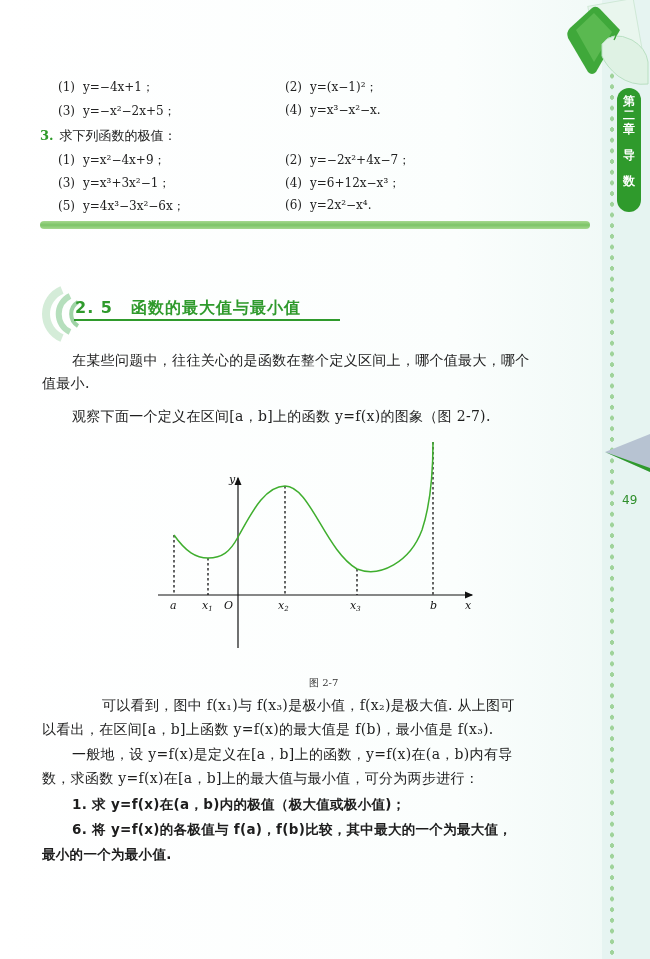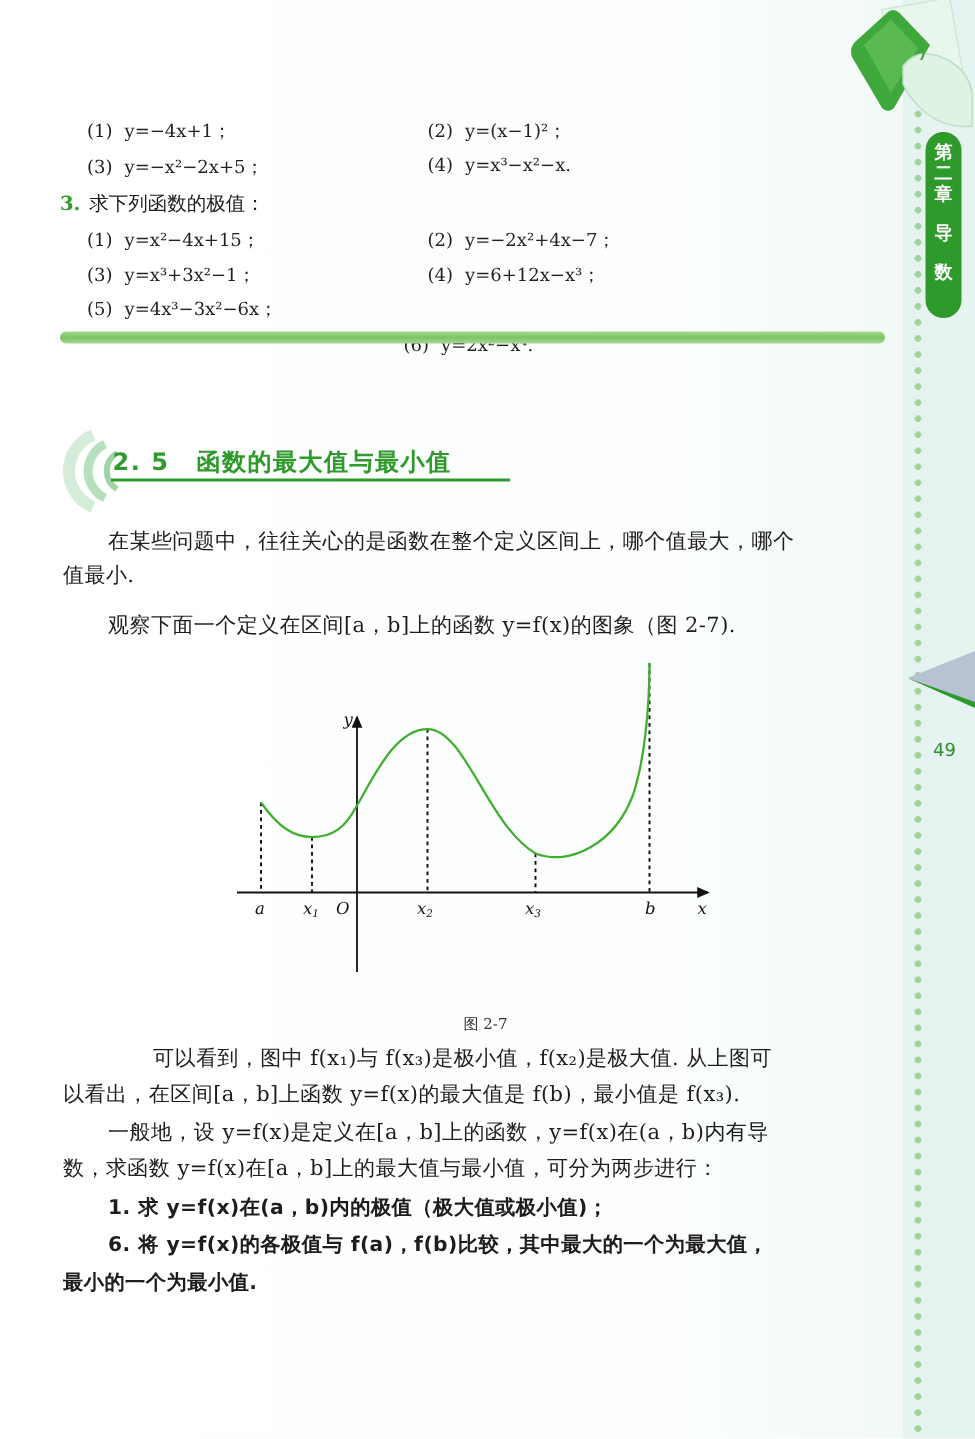--- a/index.html
+++ b/index.html
@@ -105,35 +105,35 @@
 </div>
 <div class="ex" style="left:285px; top:103px;">
   <span class="num">(4)</span><span>y=x³−x²−x.</span>
 </div>
 
 <div class="q3">
   <span class="qn">3.</span><span>求下列函数的极值：</span>
 </div>
 
 <div class="ex" style="left:58px; top:152px;">
-  <span class="num">(1)</span><span>y=x²−4x+15；</span>
+  <span class="num">(1)</span><span>y=x²−4x+9；</span>
 </div>
 <div class="ex" style="left:285px; top:152px;">
   <span class="num">(2)</span><span>y=−2x²+4x−7；</span>
 </div>
 <div class="ex" style="left:58px; top:175px;">
   <span class="num">(3)</span><span>y=x³+3x²−1；</span>
 </div>
 <div class="ex" style="left:285px; top:175px;">
   <span class="num">(4)</span><span>y=6+12x−x³；</span>
 </div>
 <div class="ex" style="left:58px; top:198px;">
   <span class="num">(5)</span><span>y=4x³−3x²−6x；</span>
 </div>
-<div class="ex" style="left:269px; top:198px;margin-top:25px;">
+<div class="ex" style="left:285px; top:198px;">
   <span class="num">(6)</span><span>y=2x²−x⁴.</span>
 </div>
 
 <div class="green-bar"></div>
 
 <svg class="sec-arcs" viewBox="0 0 70 60">
   <path d="M40 6 A26 26 0 0 0 40 54" fill="none" stroke="#d4ecd8" stroke-width="8"></path>
   <path d="M48 12 A20 20 0 0 0 48 48" fill="none" stroke="#b6dfbd" stroke-width="6"></path>
   <path d="M56 18 A14 14 0 0 0 56 42" fill="none" stroke="#9fd3a6" stroke-width="4"></path>
 </svg>

